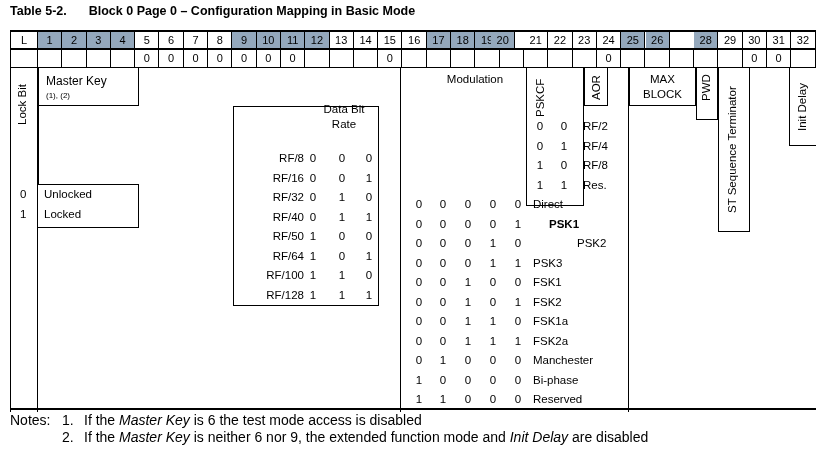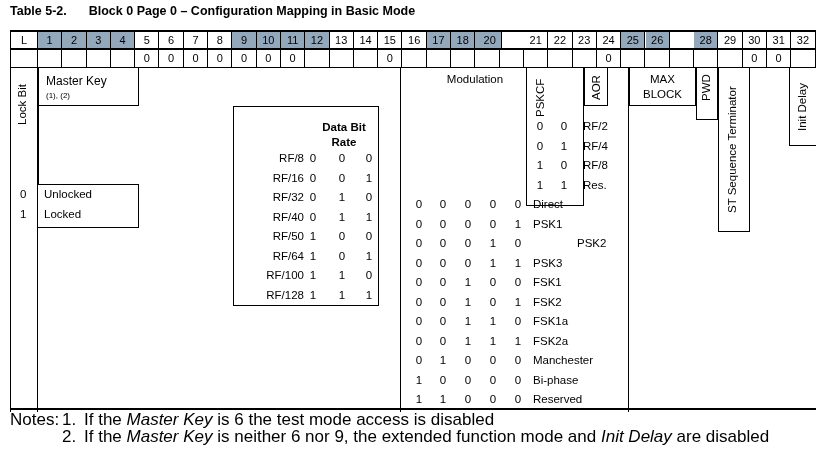--- a/index.html
+++ b/index.html
@@ -83,21 +83,21 @@
   .celltxt{position:absolute;font-size:11.5px;white-space:nowrap;}
   .bitcell{position:absolute;font-size:11.5px;text-align:center;width:22px;}
   .namecell{position:absolute;font-size:11.5px;white-space:nowrap;}
   .rowlabel-r{position:absolute;font-size:11.5px;text-align:right;white-space:nowrap;}
 
   .sup{font-size:8px;}
 
   
   .notes{
     position:absolute;left:10px;top:412px;width:810px;
-    font-size:17px;line-height:16px;text-align:center;
+    font-size:14px;line-height:16px;text-align:center;
   }
   .noteline{position:relative;height:17px;}
   .notes-lbl{position:absolute;left:0;top:0;}
   .note-n{position:absolute;left:52px;top:0;}
   .note-t{position:absolute;left:74px;top:0;white-space:nowrap;}
   .it{font-style:italic;}
 </style>
 </head>
 <body>
 
@@ -123,21 +123,21 @@
         <div class="hc sh" style="left: 246.7px; width: 24.3px;">10</div>
         <div class="hc sh" style="left: 271px; width: 24.3px;">11</div>
         <div class="hc sh" style="left: 295.3px; width: 24.3px;">12</div>
         <div class="hc" style="left: 319.6px; width: 24.3px;">13</div>
         <div class="hc" style="left: 343.9px; width: 24.3px;">14</div>
         <div class="hc" style="left: 368.2px; width: 24.3px;">15</div>
         <div class="hc" style="left: 392.5px; width: 24.3px;">16</div>
         <div class="hc sh" style="left: 416.8px; width: 24.3px;">17</div>
         <div class="hc sh" style="left: 441.1px; width: 24.3px;">18</div>
         <div class="hc sh" style="left: 465.4px; width: 24.3px;">19</div>
-        <div class="hc sh" style="left: 468px; width: 24.3px;">20</div>
+        <div class="hc sh" style="left: 481px; width: 24.3px;">20</div>
         <div class="hc" style="left: 514px; width: 24.3px;">21</div>
         <div class="hc" style="left: 538.3px; width: 24.3px;">22</div>
         <div class="hc" style="left: 562.6px; width: 24.3px;">23</div>
         <div class="hc" style="left: 586.9px; width: 24.3px;">24</div>
         <div class="hc sh" style="left: 611.2px; width: 24.3px;">25</div>
         <div class="hc sh" style="left: 635.5px; width: 24.3px;">26</div>
         <div class="hc sh" style="left: 659.8px; width: 24.3px; margin-left: 24px;">27</div>
         <div class="hc sh" style="left: 684.1px; width: 24.3px;">28</div>
         <div class="hc" style="left: 708.4px; width: 24.3px;">29</div>
         <div class="hc" style="left: 732.7px; width: 24.3px;">30</div>
@@ -191,21 +191,21 @@
 
     <div class="box bt bb br" style="left:28px;top:152px;width:101px;height:44px;"></div>
 
     <div class="box bl bb br" style="left:28px;top:36px;width:101px;height:38px;"></div>
     <div class="celltxt" style="left:36px;top:42px;font-size:12px;">Master Key</div>
     <div class="celltxt sup" style="left:36px;top:59px;">(1), (2)</div>
 
     <div class="box bl" style="left:28px;top:74px;width:1px;height:78px;"></div>
 
     <div class="box bl bt br bb" style="left:223px;top:74px;width:146px;height:200px;"></div>
-    <div class="hlabel" style="left:295px;top:88px;width:78px;font-weight:bold;">
+    <div class="hlabel" style="left:295px;top:70px;width:78px;">
       <span>Data Bit</span><br>
       <span>Rate</span>
     </div>
     <div id="dbrRows">
         <div class="rowlabel-r" style="left: 236px; top: 120px; width: 58px;">RF/8</div>
         <div class="bitcell" style="left: 292px; top: 120px;">0</div>
         <div class="bitcell" style="left: 321px; top: 120px;">0</div>
         <div class="bitcell" style="left: 348px; top: 120px;">0</div>
         <div class="rowlabel-r" style="left: 236px; top: 139.5px; width: 58px;">RF/16</div>
         <div class="bitcell" style="left: 292px; top: 139.5px;">0</div>
@@ -244,21 +244,21 @@
         <div class="bitcell" style="left: 422px; top: 166px;">0</div>
         <div class="bitcell" style="left: 447px; top: 166px;">0</div>
         <div class="bitcell" style="left: 472px; top: 166px;">0</div>
         <div class="bitcell" style="left: 497px; top: 166px;">0</div>
         <div class="namecell" style="left: 523px; top: 166px;">Direct</div>
         <div class="bitcell" style="left: 398px; top: 185.5px;">0</div>
         <div class="bitcell" style="left: 422px; top: 185.5px;">0</div>
         <div class="bitcell" style="left: 447px; top: 185.5px;">0</div>
         <div class="bitcell" style="left: 472px; top: 185.5px;">0</div>
         <div class="bitcell" style="left: 497px; top: 185.5px;">1</div>
-        <div class="namecell" style="left: 523px; top: 185.5px;">PSK1</div>
+        <div class="namecell" style="left: 539px; top: 185.5px; font-weight: bold;">PSK1</div>
         <div class="bitcell" style="left: 398px; top: 205px;">0</div>
         <div class="bitcell" style="left: 422px; top: 205px;">0</div>
         <div class="bitcell" style="left: 447px; top: 205px;">0</div>
         <div class="bitcell" style="left: 472px; top: 205px;">1</div>
         <div class="bitcell" style="left: 497px; top: 205px;">0</div>
         <div class="namecell" style="left: 523px; top: 205px; padding-left: 44px;">PSK2</div>
         <div class="bitcell" style="left: 398px; top: 224.5px;">0</div>
         <div class="bitcell" style="left: 422px; top: 224.5px;">0</div>
         <div class="bitcell" style="left: 447px; top: 224.5px;">0</div>
         <div class="bitcell" style="left: 472px; top: 224.5px;">1</div>

